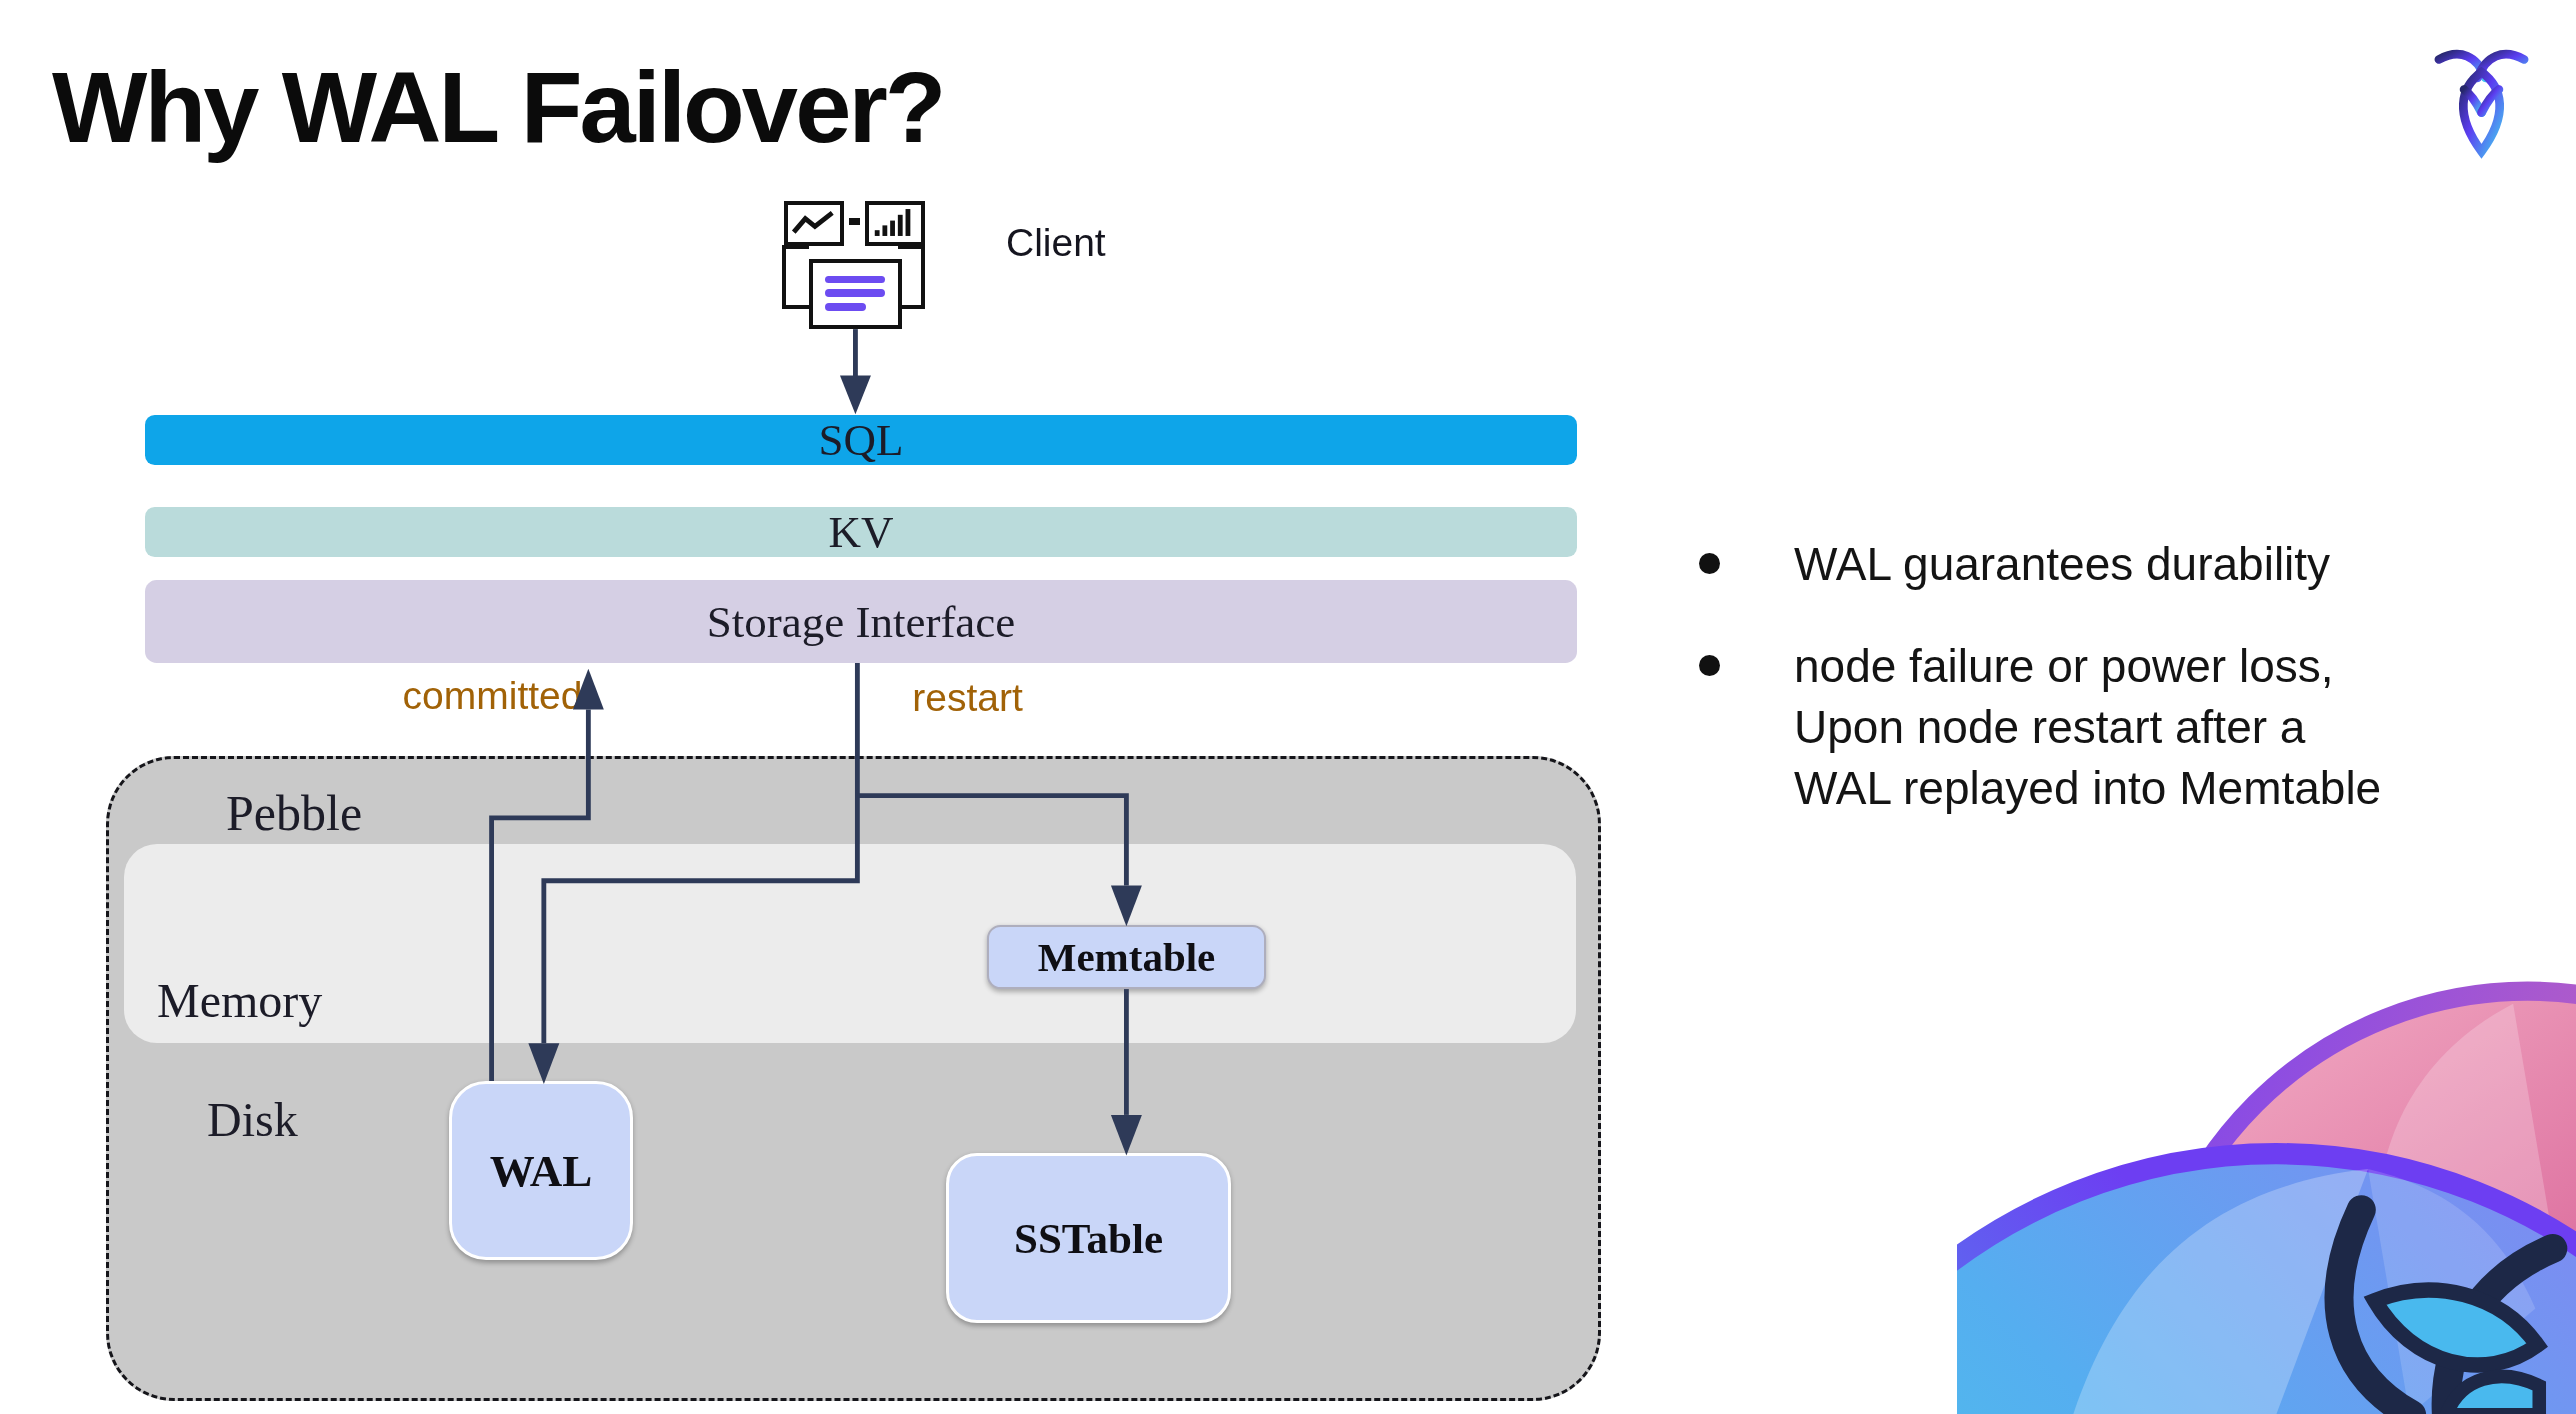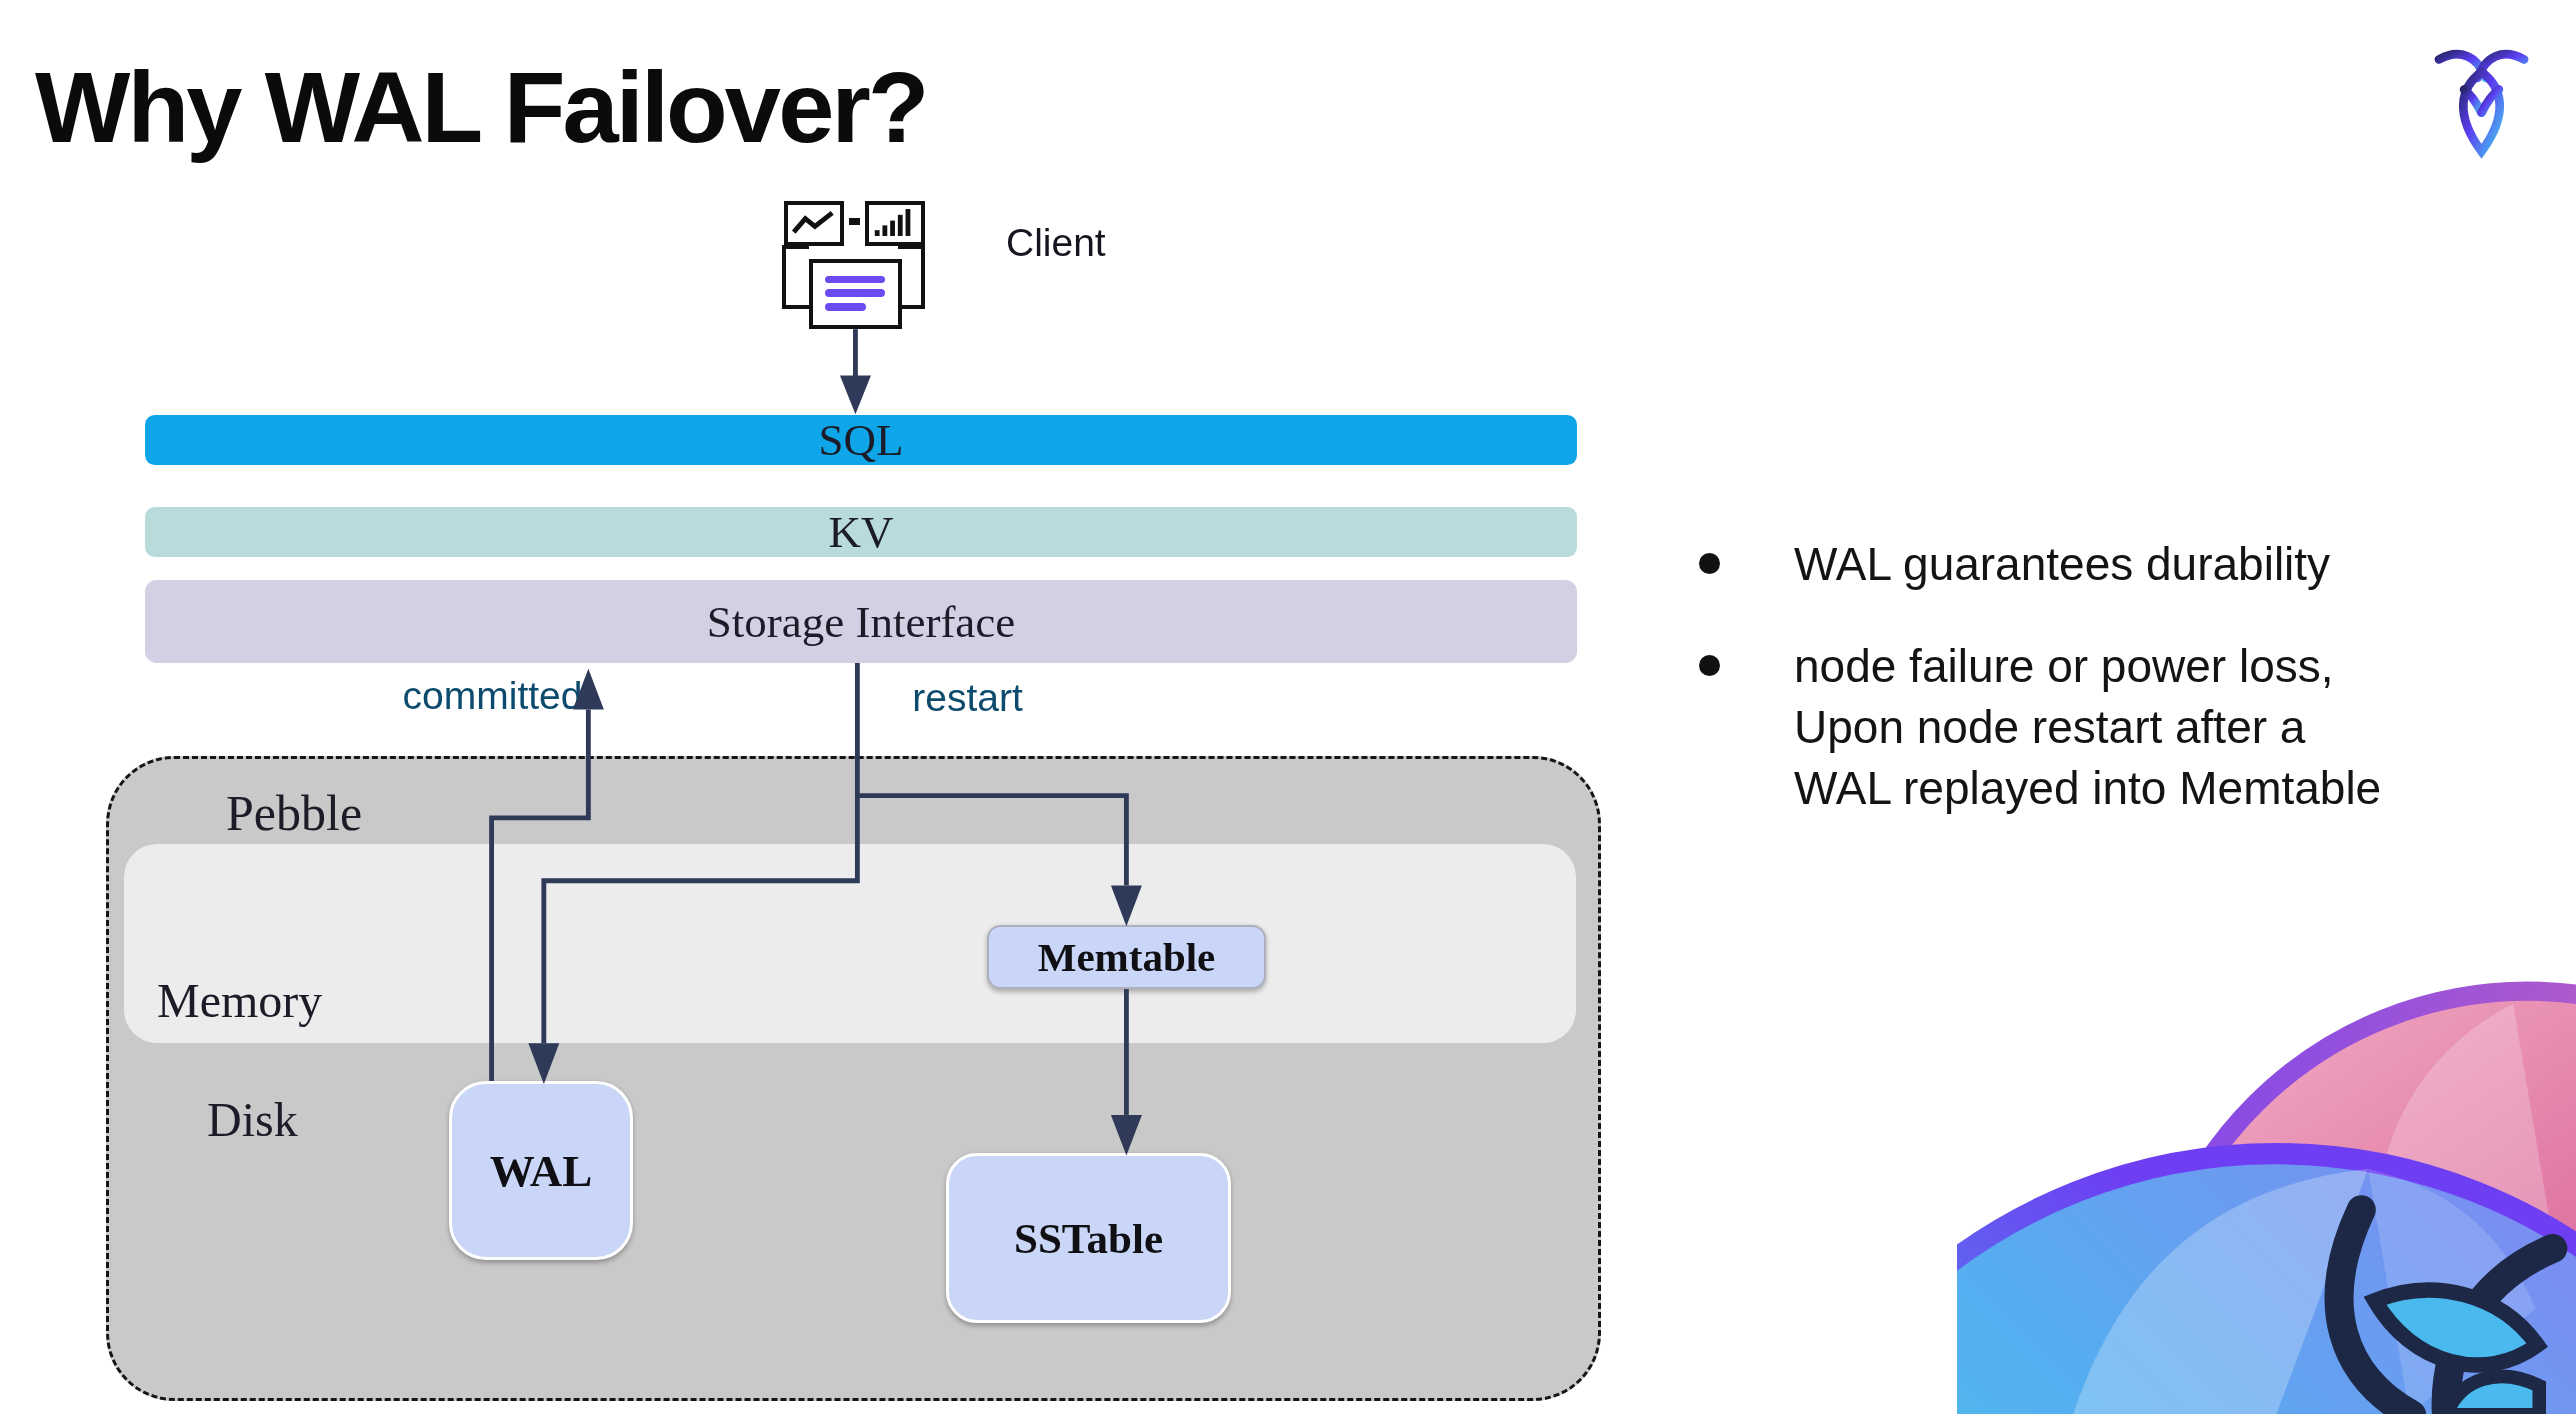--- a/index.html
+++ b/index.html
@@ -8,21 +8,21 @@
     width:2576px;height:1415px;
     background:#ffffff;
     overflow:hidden;
     font-family:"Liberation Sans",sans-serif;
     color:#111;
   }
   .abs{position:absolute;}
 
   
   .title{
-    left:35px;top:54px;
+    left:52px;top:54px;
     font-size:101px;font-weight:bold;letter-spacing:-2.9px;
     line-height:1.05;color:#0b0b0b;
     font-family:"Liberation Sans",sans-serif;
   }
 
   
   .client-group{left:780px;top:197px;width:155px;height:135px;}
   .chartbox{position:absolute;background:#fff;border:4.8px solid #111;box-sizing:border-box;}
   .icon-dash{position:absolute;background:#111;}
   .bracket{position:absolute;box-sizing:border-box;}
@@ -37,21 +37,21 @@
     left:145px;width:1432px;border-radius:9.7px;
     display:flex;align-items:center;justify-content:center;
     font-family:"Liberation Serif",serif;
     font-size:45px;color:#1c1c28;
   }
   .bar.sql{top:415px;height:50px;background:#0ea5e9;}
   .bar.kv{top:507px;height:50px;background:#badbdb;}
   .bar.storage{top:580px;height:83px;background:#d5cfe4;border-radius:11.6px;}
 
   
-  .edge-label{font-size:39px;color:#0c4a6e;text-align:center;}
+  .edge-label{font-size:39px;color:#a16207;text-align:center;}
 
   
   .pebble{
     left:106px;top:756px;width:1495px;height:645px;
     background:#c9c9c9;border:3.9px dashed #15151a;border-radius:68px;
     box-sizing:border-box;
   }
   .memory-band{
     left:124px;top:844px;width:1452px;height:199px;
     background:#ececec;border-radius:33px;

